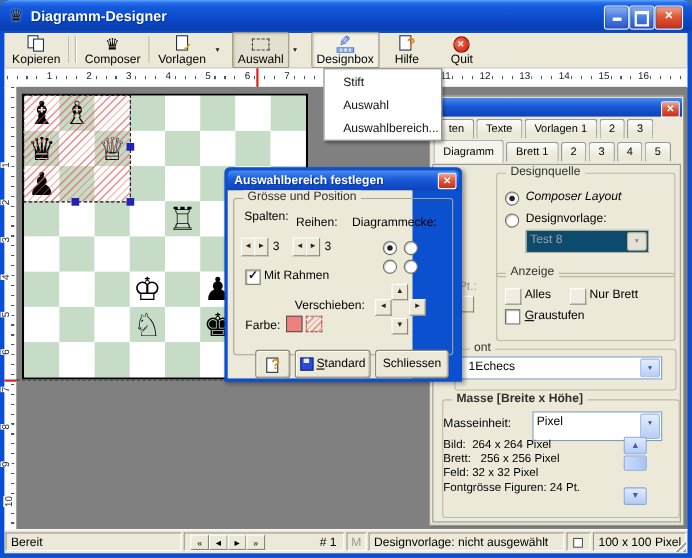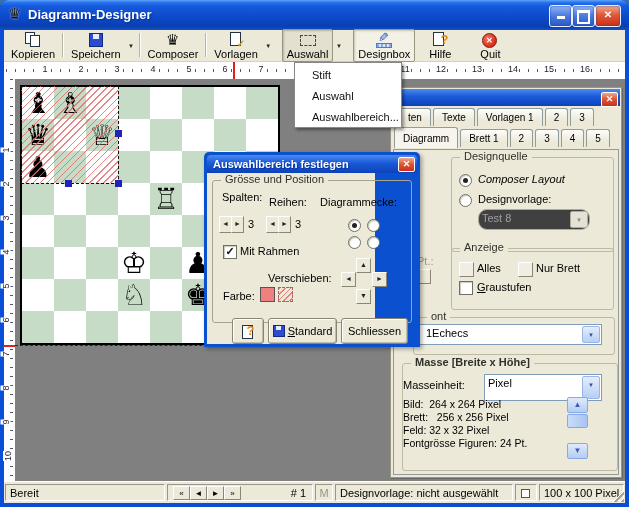--- a/index.html
+++ b/index.html
@@ -93,21 +93,21 @@
   .cb{position:absolute;width:12px;height:12px;background:#fff;border:1px solid #707062;box-shadow:inset 1px 1px 1px #c8c8c0;
     font-size:11px;line-height:11px;font-weight:bold;text-align:center;color:#111;}
   .flatbox{position:absolute;width:13px;height:13px;background:#f0eee2;border:1px solid;border-color:#fff #8a8675 #8a8675 #fff;}
   .lab{position:absolute;font-size:11px;white-space:nowrap;}
   .gray{color:#9a968a;}
   .combo{position:absolute;background:#fff;border:1px solid #7f9db9;box-sizing:border-box;}
   .combo .val{position:absolute;left:3px;top:2px;font-size:11px;white-space:nowrap;}
   .combo .cbtn{position:absolute;right:1px;top:1px;bottom:1px;width:16px;border:1px solid #9ab5e8;border-radius:2px;
     background:linear-gradient(180deg,#e4edfc 0%,#b8cef5 100%);color:#2b52a8;font-size:6px;text-align:center;}
   .combo .cbtn span{display:block;margin-top:5px;}
-  .combo.disabled{background:#404040;border-color:#b0ac9a;border-radius:9px;}
+  .combo.disabled{background:#0c4a6e;border-color:#b0ac9a;}
   .combo.disabled .val{color:#a0a0a0;}
   .combo.disabled .cbtn{background:#e4e2d4;border-color:#b0ac9a;color:#888;}
   .mini-spin{position:absolute;width:16px;height:13px;background:#ece9d8;border:1px solid;border-color:#fff #8a8675 #8a8675 #fff;}
   #masse-lines{line-height:13px;font-size:10.5px;white-space:pre;}
   
   #msb{width:21px;height:62px;}
   .sbtn{width:21px;height:16px;border:1px solid #89a8e8;border-radius:2px;box-sizing:border-box;
     background:linear-gradient(180deg,#e0eafc 0%,#b4ccf4 100%);color:#3c5fb0;font-size:8px;text-align:center;line-height:14px;}
   .sthumb{width:21px;height:14px;border:1px solid #89a8e8;border-radius:2px;box-sizing:border-box;margin-top:1px;
     background:linear-gradient(90deg,#cadcfa 0%,#a8c4f2 100%);}
@@ -164,27 +164,20 @@
   </div>
 
   <div id="toolbar" class="abs">
       <div class="tbtn" style="margin-left: 2px;">
         <div class="main">
           <span class="ticon copy-icon"></span>
           <span class="lbl">Kopieren</span>
         </div>
       </div>
       <div class="tsep"></div>
-      <div class="tbtn" style="margin-left: 0px;">
-        <div class="main">
-          <span class="ticon save-icon"></span>
-          <span class="lbl">Speichern</span>
-        </div>
-        <span class="arrow">▼</span>
-      </div>
       <div class="tsep"></div>
       <div class="tbtn" style="margin-left: 0px;">
         <div class="main">
           <span class="ticon crown-icon"></span>
           <span class="lbl">Composer</span>
         </div>
       </div>
       <div class="tsep"></div>
       <div class="tbtn" style="margin-left: 0px;">
         <div class="main">

